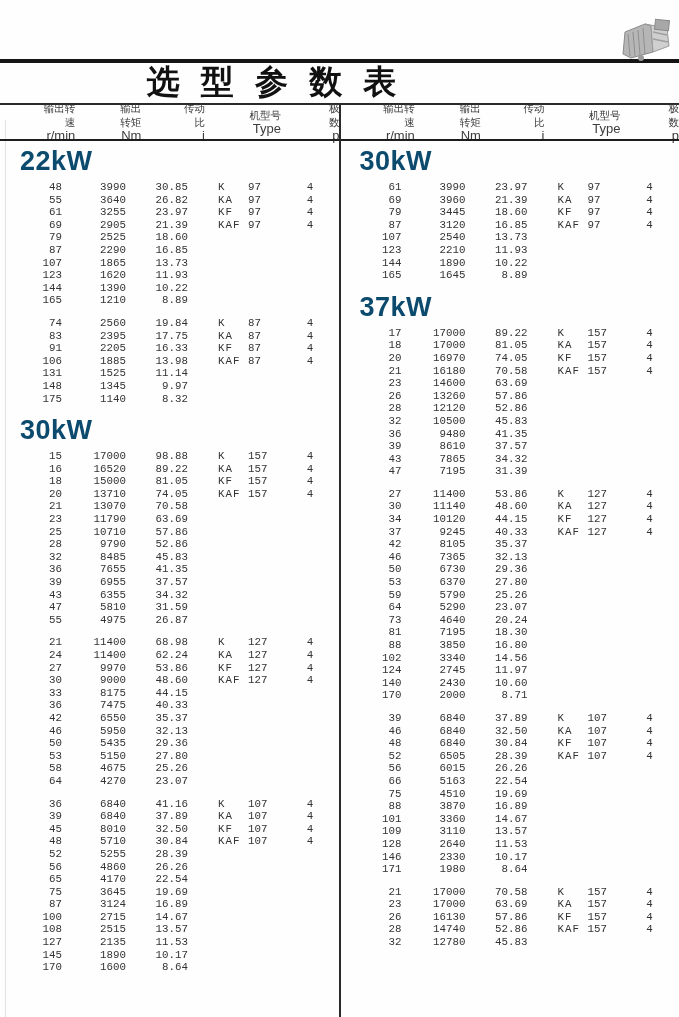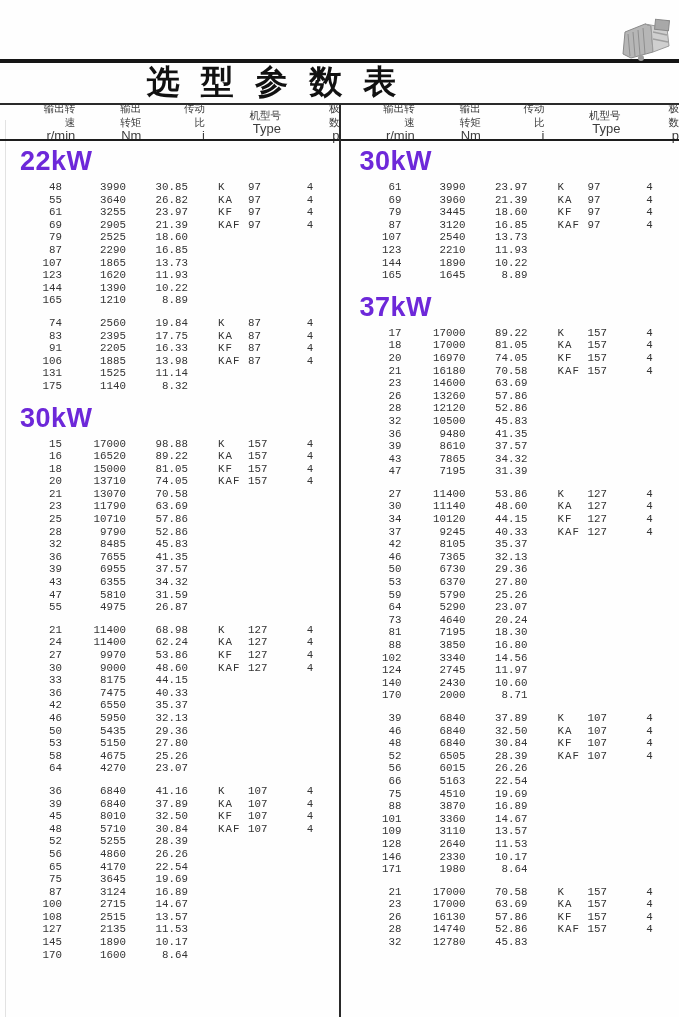--- a/index.html
+++ b/index.html
@@ -22,21 +22,21 @@
   .header-half{width:339.5px;display:flex;}
   .hcol{display:flex;flex-direction:column;justify-content:center;text-align:right;
         font-size:10.5px;color:#3d3d3d;line-height:14px;margin-left:40px;}
   .hc1{width:84px}.hc2{width:62px}.hc3{width:56px}.hc4{width:86px}.hc5{width:44px}
   .hunit{font-size:13px;color:#3d3d3d;}
   .header-underline{position:absolute;left:0;top:139px;width:679px;height:2px;background:#1d1d1d;}
   .divider-v{position:absolute;left:339px;top:104px;width:2px;height:913px;background:#2a2a2a;}
   .content{position:absolute;left:0;top:141px;width:679px;display:flex;}
   .half{width:339.5px;box-sizing:border-box;}
   .section-title{
-    font-size:27px;font-weight:bold;color:#6d28d9;line-height:30px;
+    font-size:27px;font-weight:bold;color:#0c4a6e;line-height:30px;
     margin:5px 0 5px 20px;letter-spacing:0.5px;
   }
   .block{margin:0 0 10px 0;font-family:Liberation Mono, monospace;}
   .row{display:flex;font-size:10.8px;line-height:12.6px;white-space:nowrap;color:#333;}
   .c-speed{width:62px;text-align:right;}
   .c-torque{width:64px;text-align:right;}
   .c-ratio{width:62px;text-align:right;}
   .c-model{width:30px;margin-left:30px;text-align:left;letter-spacing:1px;}
   .c-size{width:34px;text-align:left;}
   .c-pole{width:20px;margin-left:18px;text-align:center;}
@@ -235,20 +235,28 @@
           </div>
           <div class="row">
             <span class="c-speed">131</span>
             <span class="c-torque">1525</span>
             <span class="c-ratio">11.14</span>
             <span class="c-model"></span>
             <span class="c-size"></span>
             <span class="c-pole"></span>
           </div>
           <div class="row">
+            <span class="c-speed">148</span>
+            <span class="c-torque">1345</span>
+            <span class="c-ratio">9.97</span>
+            <span class="c-model"></span>
+            <span class="c-size"></span>
+            <span class="c-pole"></span>
+          </div>
+          <div class="row">
             <span class="c-speed">175</span>
             <span class="c-torque">1140</span>
             <span class="c-ratio">8.32</span>
             <span class="c-model"></span>
             <span class="c-size"></span>
             <span class="c-pole"></span>
           </div>
         </div>
         <div class="section-title">30kW</div>
         <div class="block">

